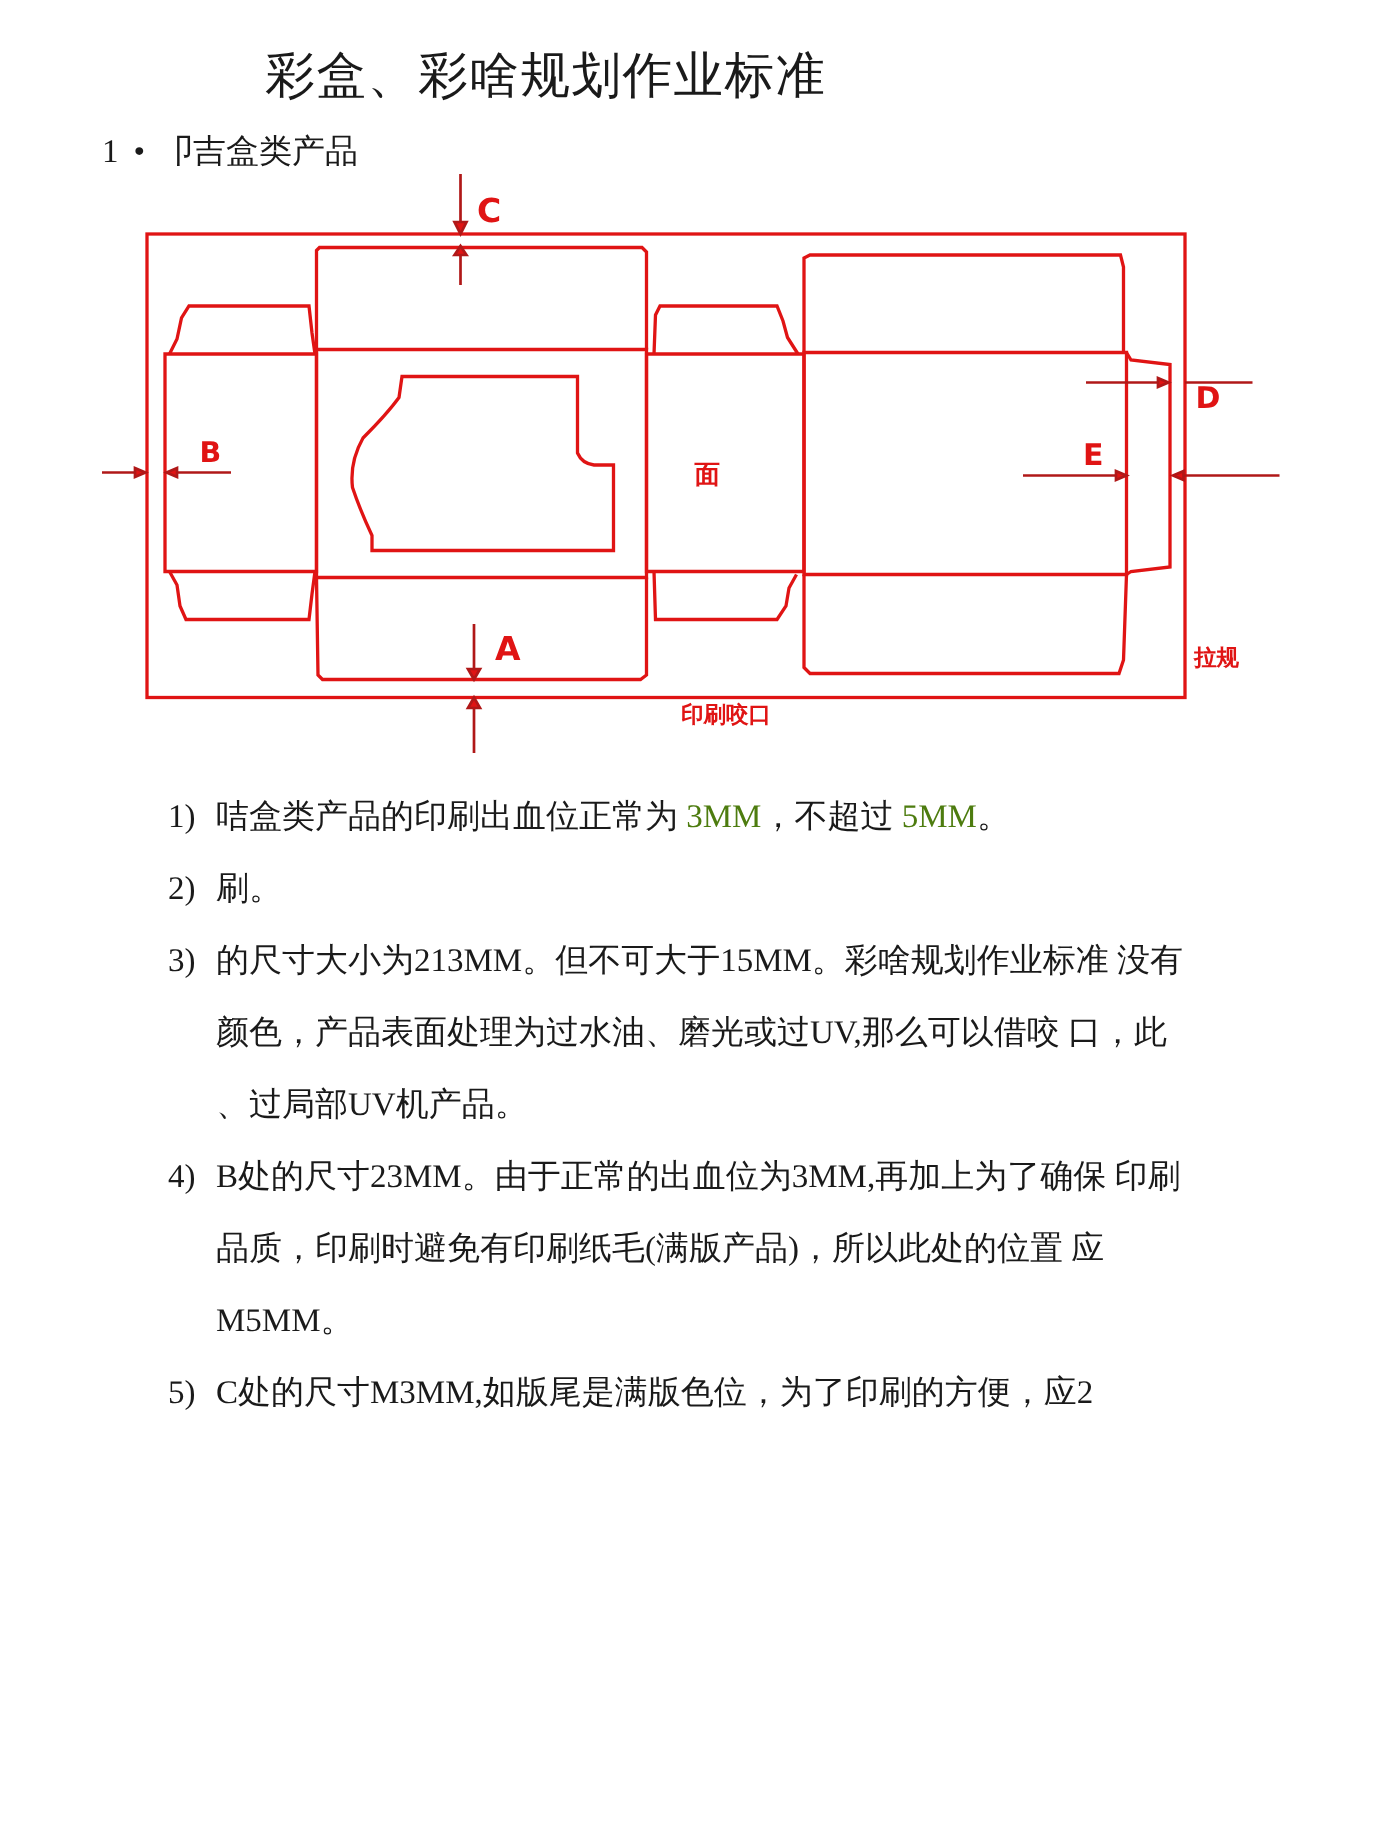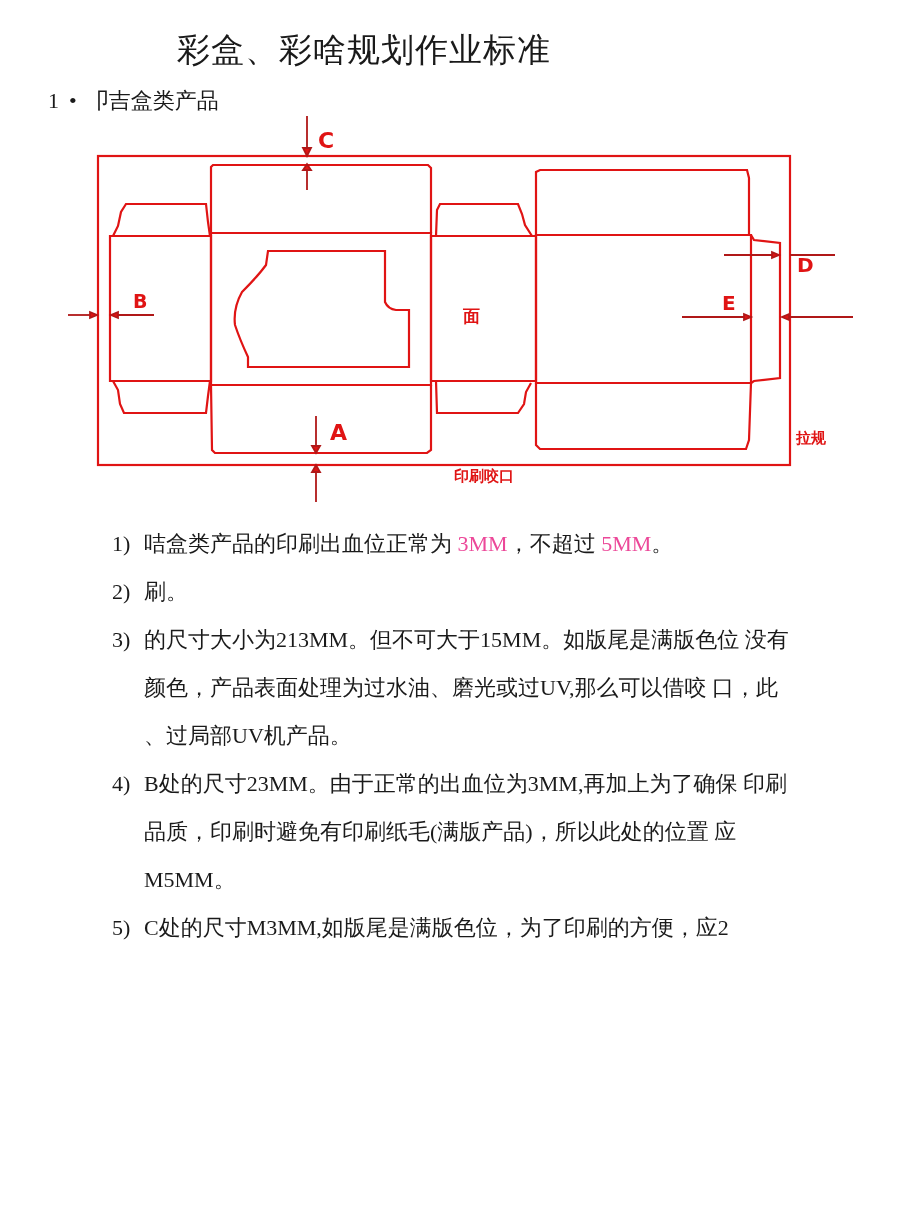--- a/index.html
+++ b/index.html
@@ -1,26 +1,26 @@
 <!DOCTYPE html>
 <html><head>
 <meta charset="utf-8">
 <style>
   html, body { margin: 0; padding: 0; background: #ffffff; }
   body { width: 920px; height: 1225px; position: relative; overflow: hidden;
          font-family: "Liberation Serif", "DejaVu Serif", serif; color: #1a1a1a; }
   .title { position: absolute; top: 28px; left: 0; width: 728px; text-align: center;
            font-size: 33px; letter-spacing: 1px; }
-  .section { position: absolute; top: 86px; left: 48px; font-size: 22px; }
+  .section { position: absolute; top: 86px; left: 68px; font-size: 22px; }
   .section .bullet { margin: 0 10px 0 10px; }
   svg.diagram { position: absolute; left: 0; top: 110px; }
   .list { position: absolute; left: 112px; top: 520px; width: 760px; font-size: 22px; line-height: 48px; }
   .item { position: relative; padding-left: 32px; }
   .item .num { position: absolute; left: 0; top: 0; }
-  .red { color: #ec4899; }
+  .red { color: #4d7c0f; }
   .lbl { font-family: "DejaVu Sans", sans-serif; font-weight: bold; fill: #e01414; }
 </style>
 </head>
 <body>
 
 <div class="title">彩盒、彩啥规划作业标准</div>
 
 <div class="section">
   <span>1</span><span class="bullet">•</span><span>卩吉盒类产品</span>
 </div>
@@ -87,21 +87,21 @@
   <div class="item">
     <span class="num">1)</span>
     <span>咭盒类产品的印刷出血位正常为 </span><span class="red">3MM</span><span>，不超过 </span><span class="red">5MM</span><span>。</span>
   </div>
   <div class="item">
     <span class="num">2)</span>
     <div>刷。</div>
   </div>
   <div class="item">
     <span class="num">3)</span>
-    <div>的尺寸大小为213MM。但不可大于15MM。如版尾是满版色位 没有</div>
+    <div>的尺寸大小为213MM。但不可大于15MM。彩啥规划作业标准 没有</div>
     <div>颜色，产品表面处理为过水油、磨光或过UV,那么可以借咬  口，此</div>
     <div>、过局部UV机产品。</div>
   </div>
   <div class="item">
     <span class="num">4)</span>
     <div>B处的尺寸23MM。由于正常的出血位为3MM,再加上为了确保  印刷</div>
     <div>品质，印刷时避免有印刷纸毛(满版产品)，所以此处的位置  应</div>
     <div>M5MM。</div>
   </div>
   <div class="item">

